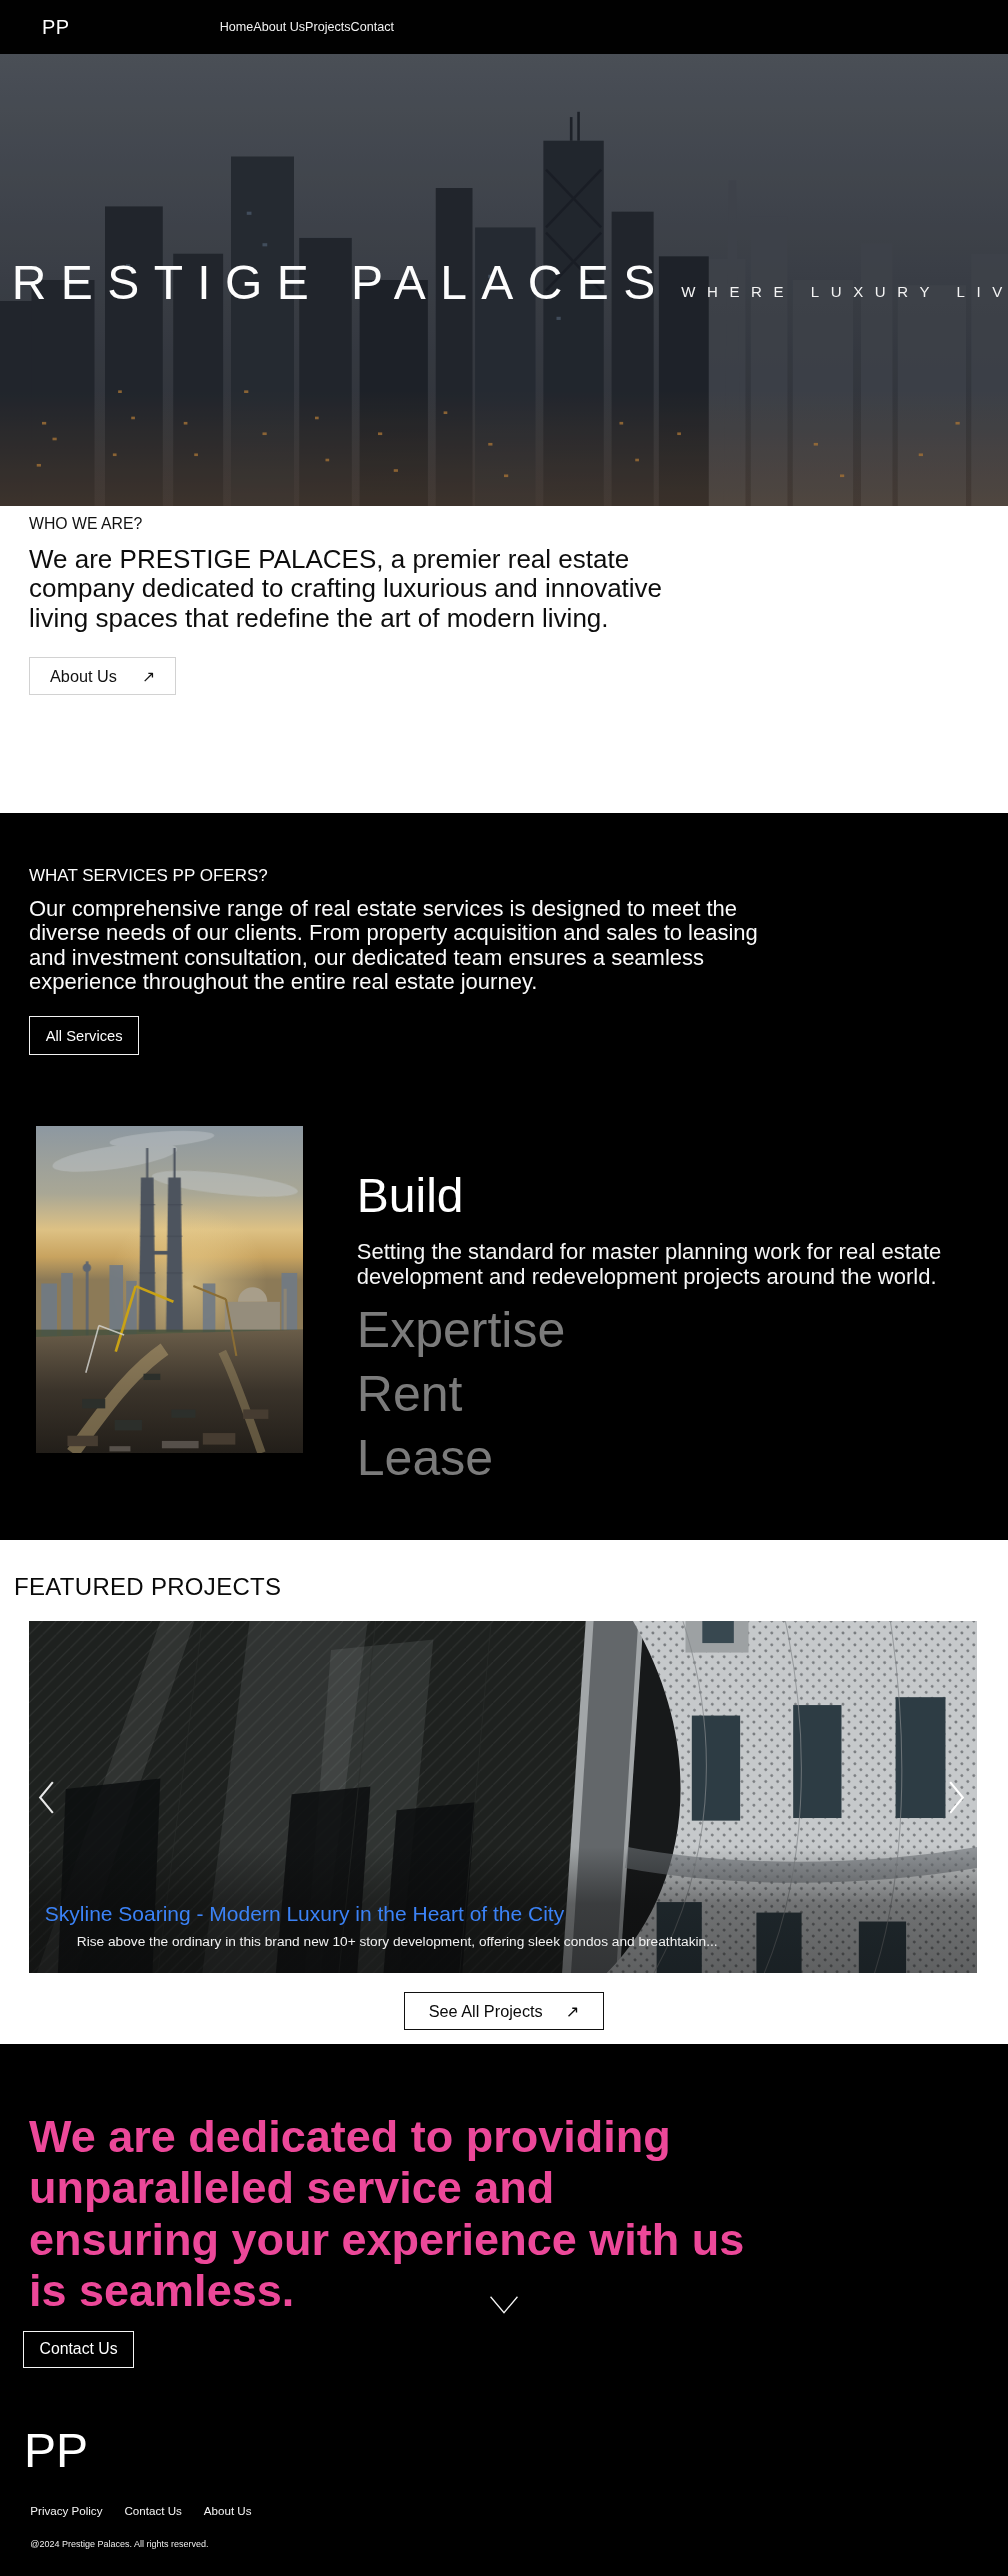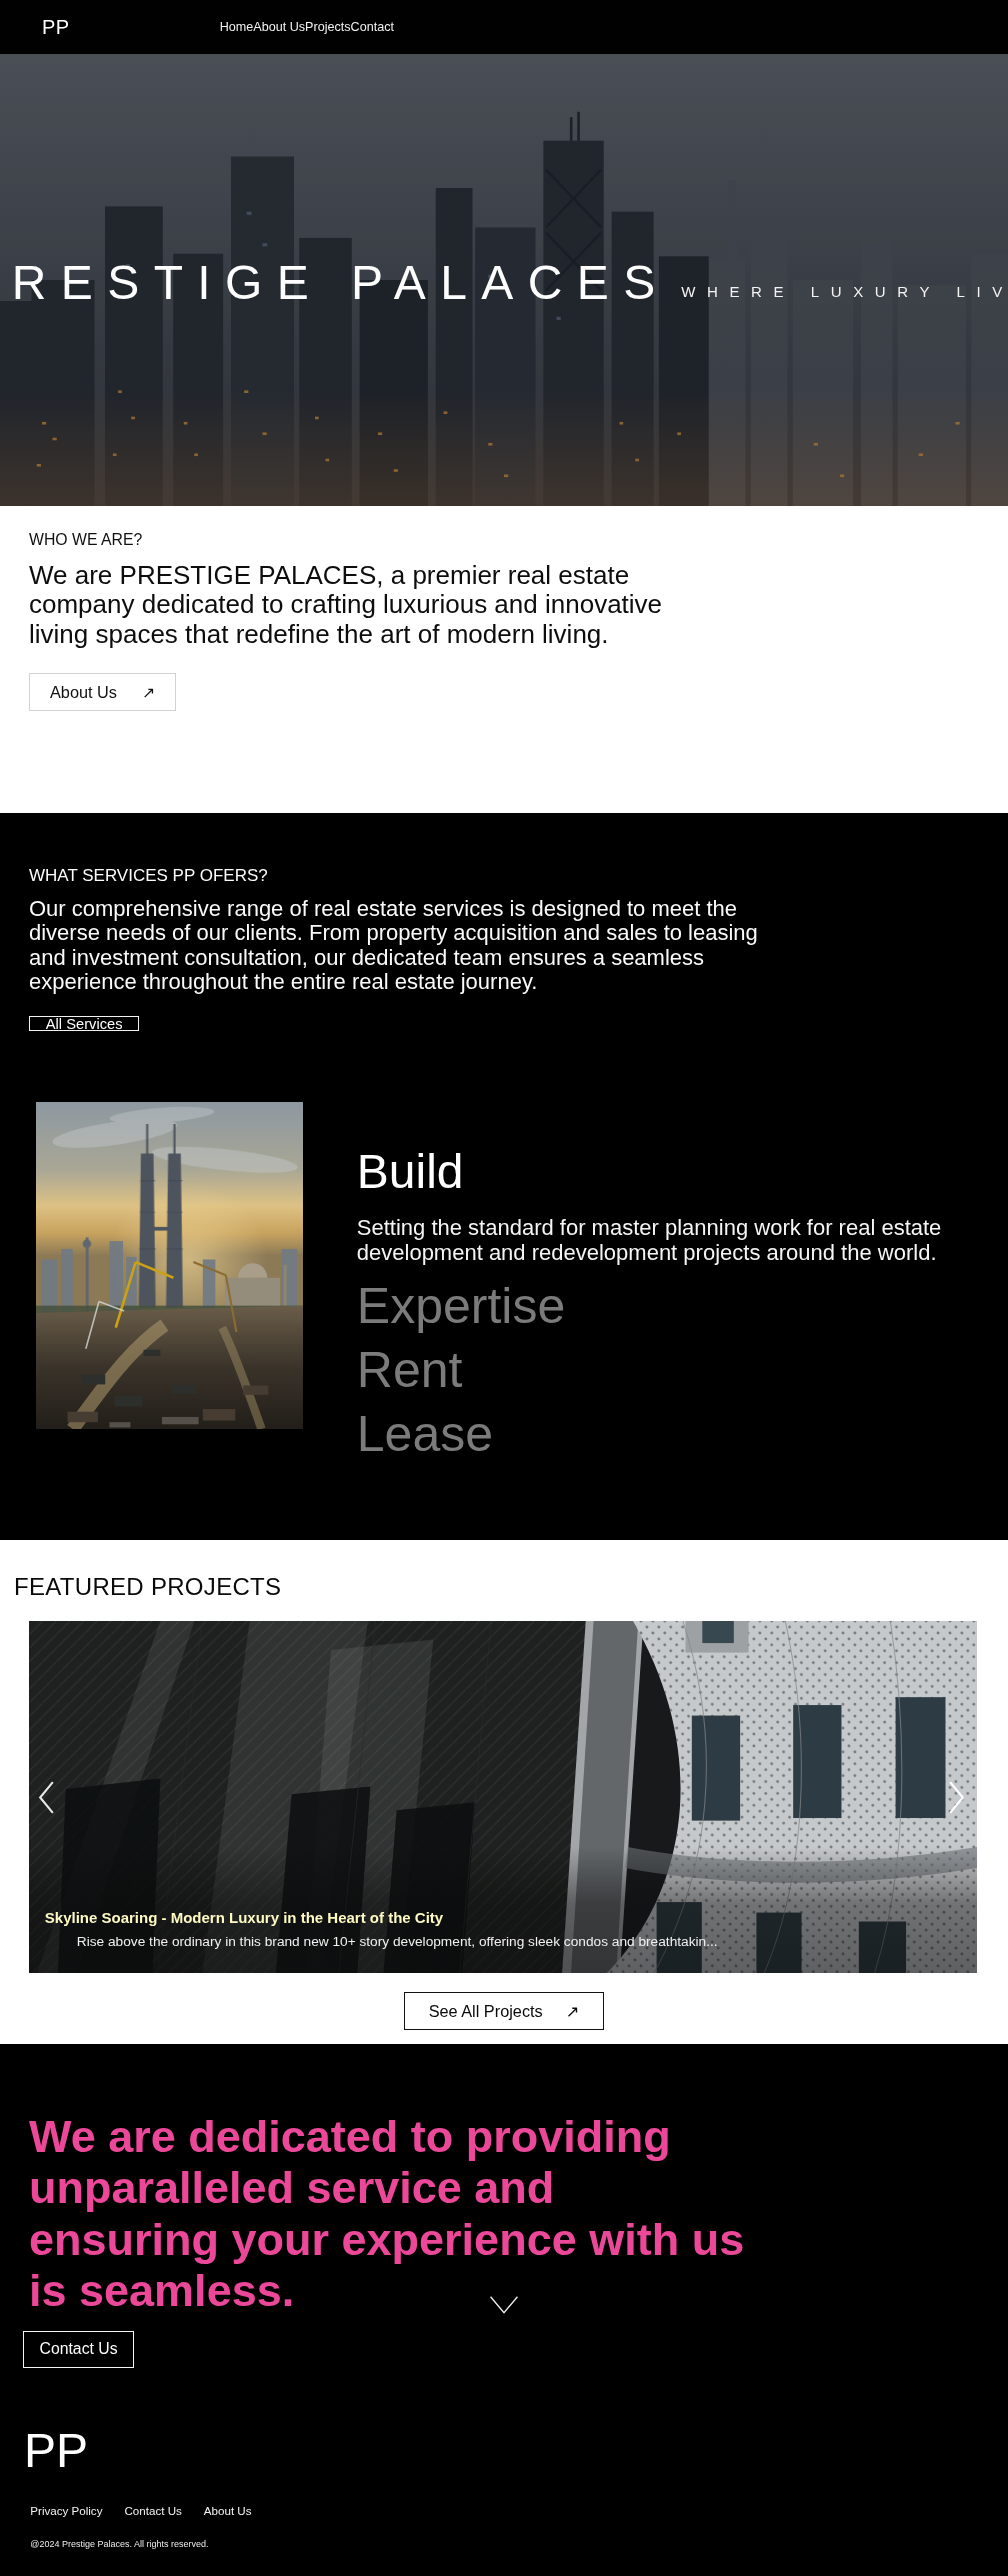--- a/index.html
+++ b/index.html
@@ -12,48 +12,48 @@
   .nav-links li { color: #f2f2f2; font-size: 12.6px; font-weight: 400; cursor: pointer; }
 
   
   .hero { position: relative; height: 452px; overflow: hidden; background: #3a3f47; }
   .hero svg { position: absolute; inset: 0; width: 100%; height: 100%; display: block; }
   .hero-text { position: absolute; inset: 0; display: flex; flex-direction: row; align-items: center; justify-content: center; padding-top: 4.2px; }
   .hero-title { color: #fdfdfd; font-size: 48px; font-weight: 400; letter-spacing: 0.30em; text-indent: 0.30em; white-space: nowrap; }
   .hero-sub { margin-top: 18px; color: #f4f4f4; font-size: 15px; font-weight: 400; letter-spacing: 11.6px; text-indent: 11.6px; white-space: nowrap; }
 
   
-  .who { height: 307px; background: #ffffff; padding: 25px 29px 0 29px; }
+  .who { height: 307px; background: #ffffff; padding: 9px 29px 0 29px; }
   .kicker-dark { color: #111; font-size: 15.8px; font-weight: 400; }
   .who p { margin-top: 11.6px; color: #0d0d0d; font-size: 26px; line-height: 1.15; max-width: 688px; font-weight: 400; }
   .ghost-btn { margin-top: 23px; display: inline-flex; align-items: center; gap: 25px; height: 38px; padding: 0 20px; background: #fff; border: 0.5px solid #d2d2d2; font-size: 16.3px; color: #111; cursor: pointer; font-family: inherit; }
   .ghost-btn .arrow { font-size: 15.8px; }
 
   
   .services { height: 727px; background: #000; padding: 53px 29px 0 29px; color: #fff; }
   .kicker-light { color: #fdfdfd; font-size: 17px; font-weight: 400; }
   .services-para { margin-top: 10.5px; color: #fafafa; font-size: 22px; line-height: 1.12; max-width: 740px; font-weight: 400; }
-  .outline-btn { margin-top: 21px; display: inline-flex; align-items: center; justify-content: center; height: 15px; min-width: 106px; padding: 0 15.8px; background: transparent; border: 0.5px solid #f2f2f2; color: #fff; font-size: 14.7px; cursor: pointer; font-family: inherit; }
+  .outline-btn { margin-top: 21px; display: inline-flex; align-items: center; justify-content: center; height: 39px; min-width: 106px; padding: 0 15.8px; background: transparent; border: 0.5px solid #f2f2f2; color: #fff; font-size: 14.7px; cursor: pointer; font-family: inherit; }
   .build-row { display: flex; margin-top: 71px; }
   .build-img { width: 267px; height: 327px; flex: 0 0 267px; margin-left: 6.8px; }
   .build-img svg { width: 100%; height: 100%; display: block; }
   .build-col { margin-left: 54px; padding-top: 7.4px; }
   .build-title { color: #fff; font-size: 48px; font-weight: 400; margin-top: 35px; }
   .build-para { margin-top: 15.8px; color: #f5f5f5; font-size: 22px; line-height: 1.14; max-width: 625px; font-weight: 400; }
   .build-words { margin-top: 8.4px; }
   .build-word { color: #7b7b7b; font-size: 50px; line-height: 64px; font-weight: 400; }
 
   
   .featured { height: 504px; background: #fff; padding: 33px 0 0 0; }
   .featured-title { margin-left: 14px; color: #0a0a0a; font-size: 24px; font-weight: 500; letter-spacing: 0.3px; }
   .carousel { position: relative; width: 948px; height: 352px; margin: 20px 0 0 29px; overflow: hidden; background: #222; cursor: pointer; }
   .carousel svg.art { position: absolute; inset: 0; width: 100%; height: 100%; display: block; }
   .carousel-overlay { position: absolute; left: 0; right: 0; bottom: 0; height: 126px; background: linear-gradient(180deg, rgba(10,10,10,0) 0%, rgba(10,10,10,0.45) 45%, rgba(10,10,10,0.55) 100%); }
   .carousel-caption { position: absolute; left: 15.8px; right: 15.8px; bottom: 24px; }
-  .carousel-caption h3 { color: #fef9c3; font-size: 15px; font-weight: 700; }
+  .carousel-caption h3 { color: #3b82f6; font-size: 21px; font-weight: 400; }
   .carousel-caption p { margin-top: 8.4px; color: #f1f1f1; font-size: 13.7px; font-weight: 400; white-space: nowrap; overflow: hidden; margin-left: 32px; }
   .car-nav { position: absolute; top: 50%; transform: translateY(-50%); width: 28px; height: 42px; background: transparent; border: none; cursor: pointer; display: flex; align-items: center; justify-content: center; padding: 0; }
   .car-prev { left: 3.2px; }
   .car-next { right: 6.3px; }
   .see-all-wrap { display: flex; justify-content: center; }
   .see-all { margin-top: 19px; display: inline-flex; align-items: center; gap: 23px; height: 38px; padding: 0 24px; background: #fff; border: 1.1px solid #111; color: #0a0a0a; font-size: 16.3px; cursor: pointer; font-family: inherit; }
 
   
   .dedicated { height: 350px; background: #000; padding: 67px 29px 0 29px; position: relative; }
   .dedicated h2 { color: #ec4899; font-size: 45px; line-height: 1.14; font-weight: 700; white-space: pre-line; max-width: 819px; }

